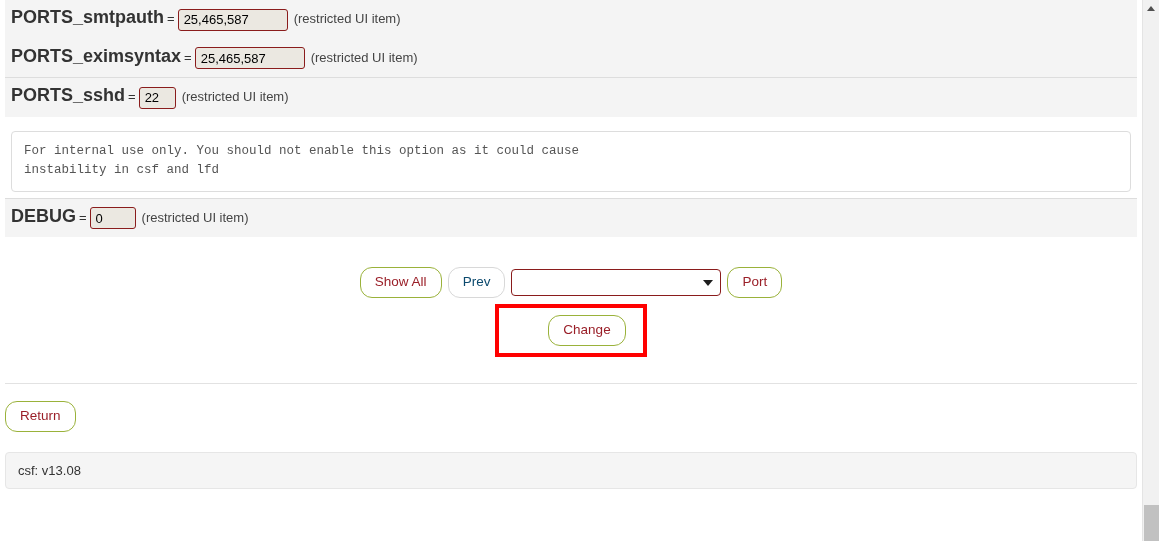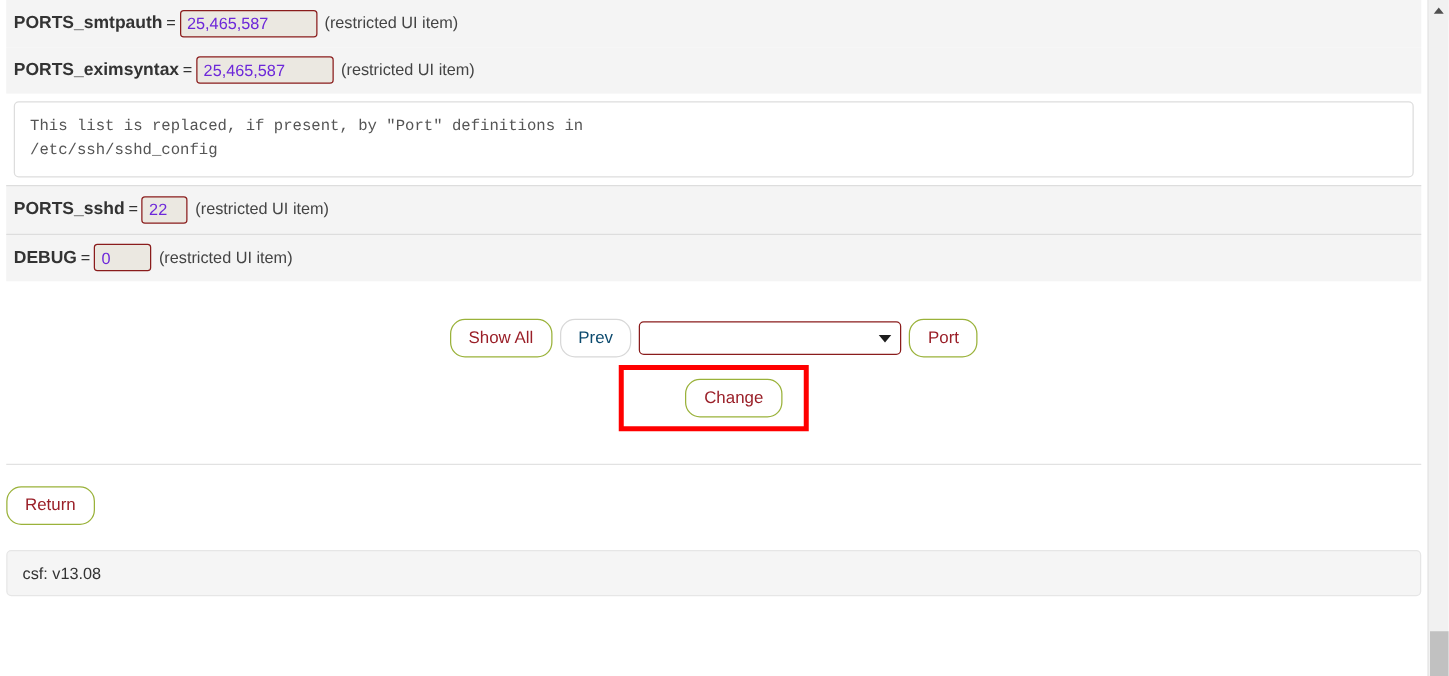--- a/index.html
+++ b/index.html
@@ -74,30 +74,30 @@
     padding: 7px 8px 8px 6px;
     border-top: 1px solid #dddddd;
     line-height: 20px;
   }
   .opt-row.shade   { background: #f4f4f4; }
   .opt-row.no-top  { border-top: none; }
 
   .opt-name {
     font-weight: bold;
     color: #333333;
-    font-size: 14px;
+    font-size: 18px;
   }
   .opt-eq {
     color: #333333;
     padding: 0 3px;
   }
   .opt-input {
     font-family: "Liberation Sans", sans-serif;
     font-size: 13px;
-    color: #6d28d9;
+    color: #000000;
     background: #ebe8e1;
     border: 1px solid #8a1c1c;
     border-radius: 3px;
     padding: 2px 5px;
     height: 22px;
     vertical-align: middle;
     outline: none;
   }
   .w-lg { width: 110px; }
   .w-md { width: 37px;  }
@@ -226,29 +226,29 @@
     <div id="content">
 
       <div class="opt-row shade no-top">
         <span class="opt-name">PORTS_smtpauth</span><span class="opt-eq">=</span><input class="opt-input w-lg" type="text" value="25,465,587" style=""><span class="opt-note">(restricted UI item)</span>
       </div>
 
       <div class="opt-row shade no-top">
         <span class="opt-name">PORTS_eximsyntax</span><span class="opt-eq">=</span><input class="opt-input w-lg" type="text" value="25,465,587" style=""><span class="opt-note">(restricted UI item)</span>
       </div>
 
-      <div class="desc-wrap">
-        <div class="desc-box">This list is replaced, if present, by "Port" definitions in
-/etc/ssh/sshd_config</div>
-      </div>
 
       <div class="opt-row shade">
         <span class="opt-name">PORTS_sshd</span><span class="opt-eq">=</span><input class="opt-input w-md" type="text" value="22" style=""><span class="opt-note">(restricted UI item)</span>
       </div>
 
+      <div class="desc-wrap" style="padding-top:14px;">
+        <div class="desc-box">For internal use only. You should not enable this option as it could cause
+instability in csf and lfd</div>
+      </div>
 
       <div class="opt-row shade">
         <span class="opt-name">DEBUG</span><span class="opt-eq">=</span><input class="opt-input w-sm" type="text" value="0" style=""><span class="opt-note">(restricted UI item)</span>
       </div>
 
       <div class="pager">
         <button class="btn">Show All</button><span style="display:inline-block;width:6px;"></span><button class="btn disabled">Prev</button><span class="select-wrap"><select class="csf-select"><option></option></select><span class="select-arrow"></span></span><button class="btn">Port</button>
       </div>
 
       <div class="change-wrap">

